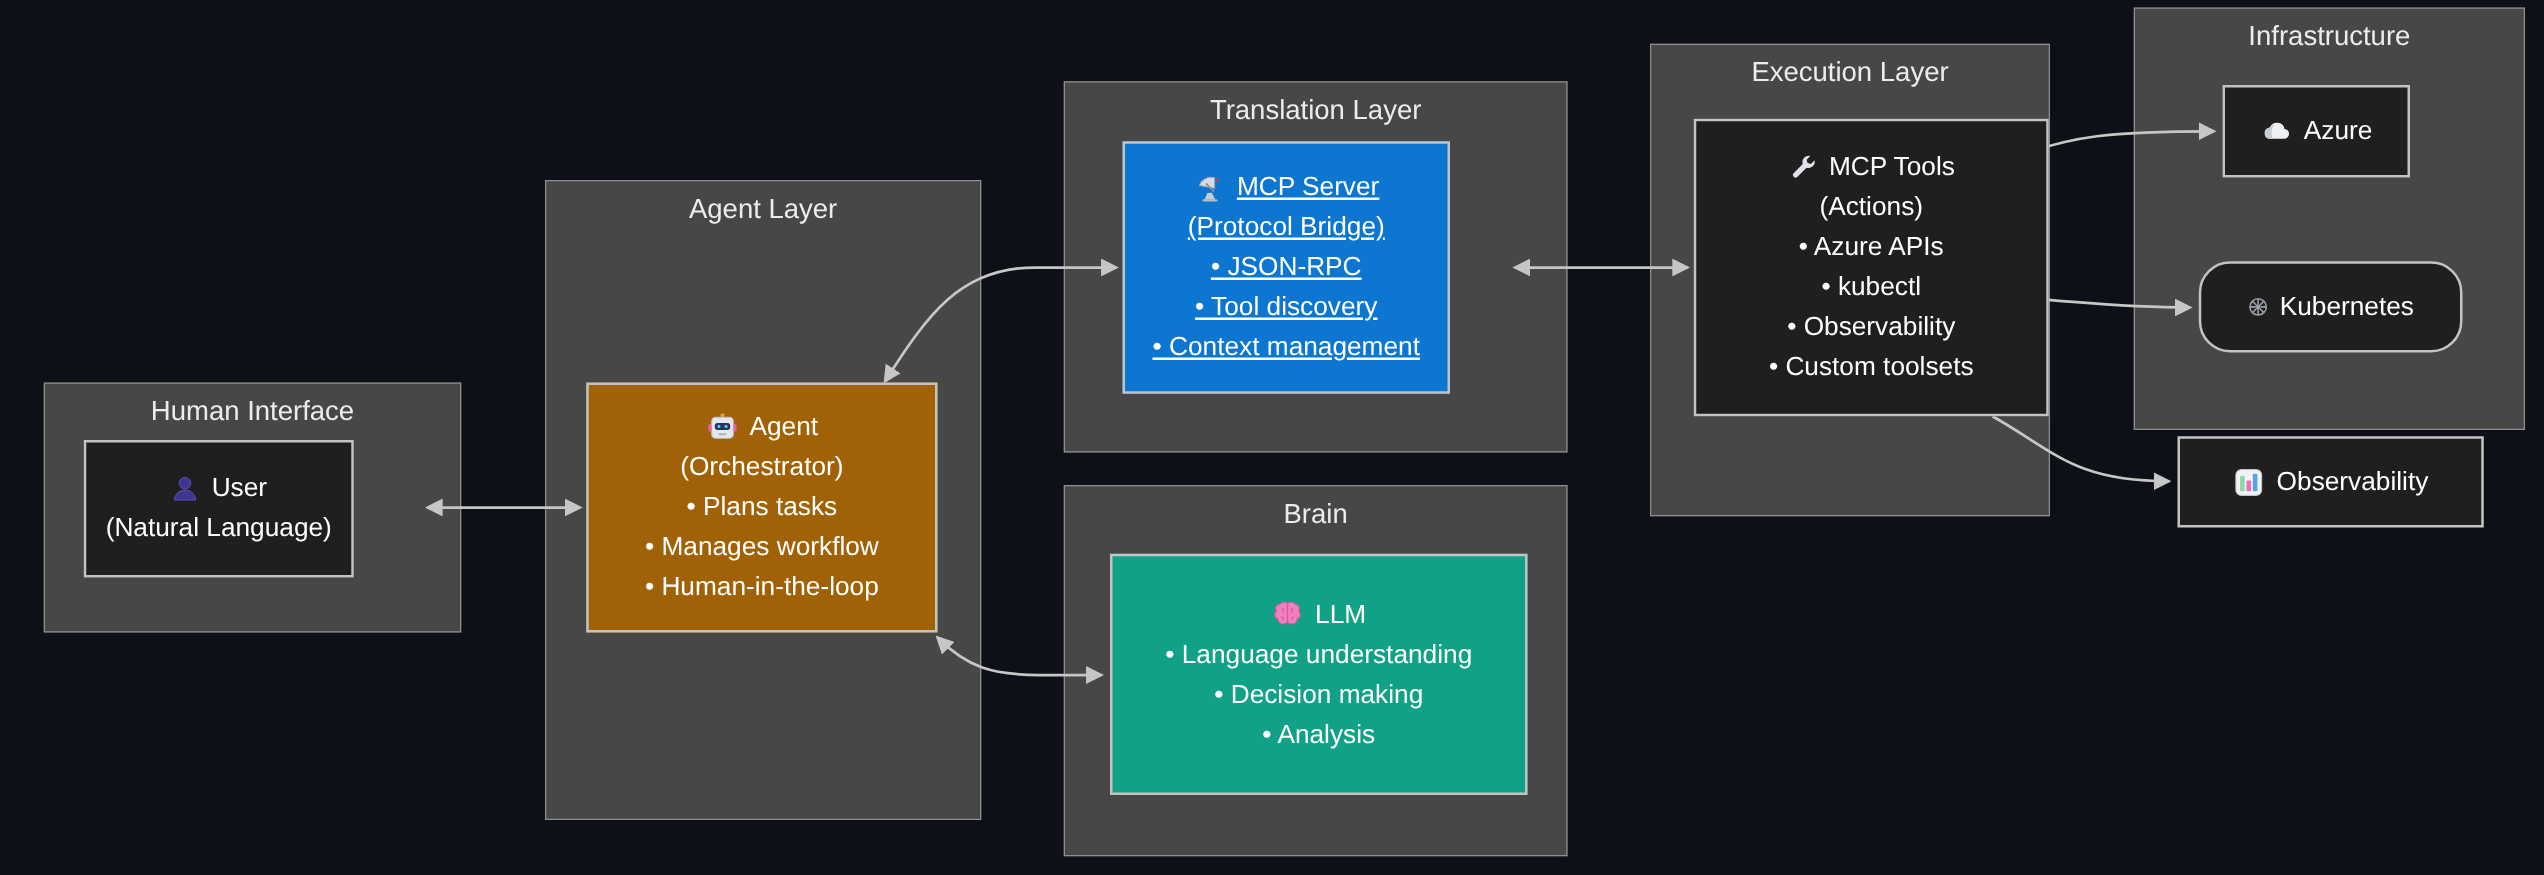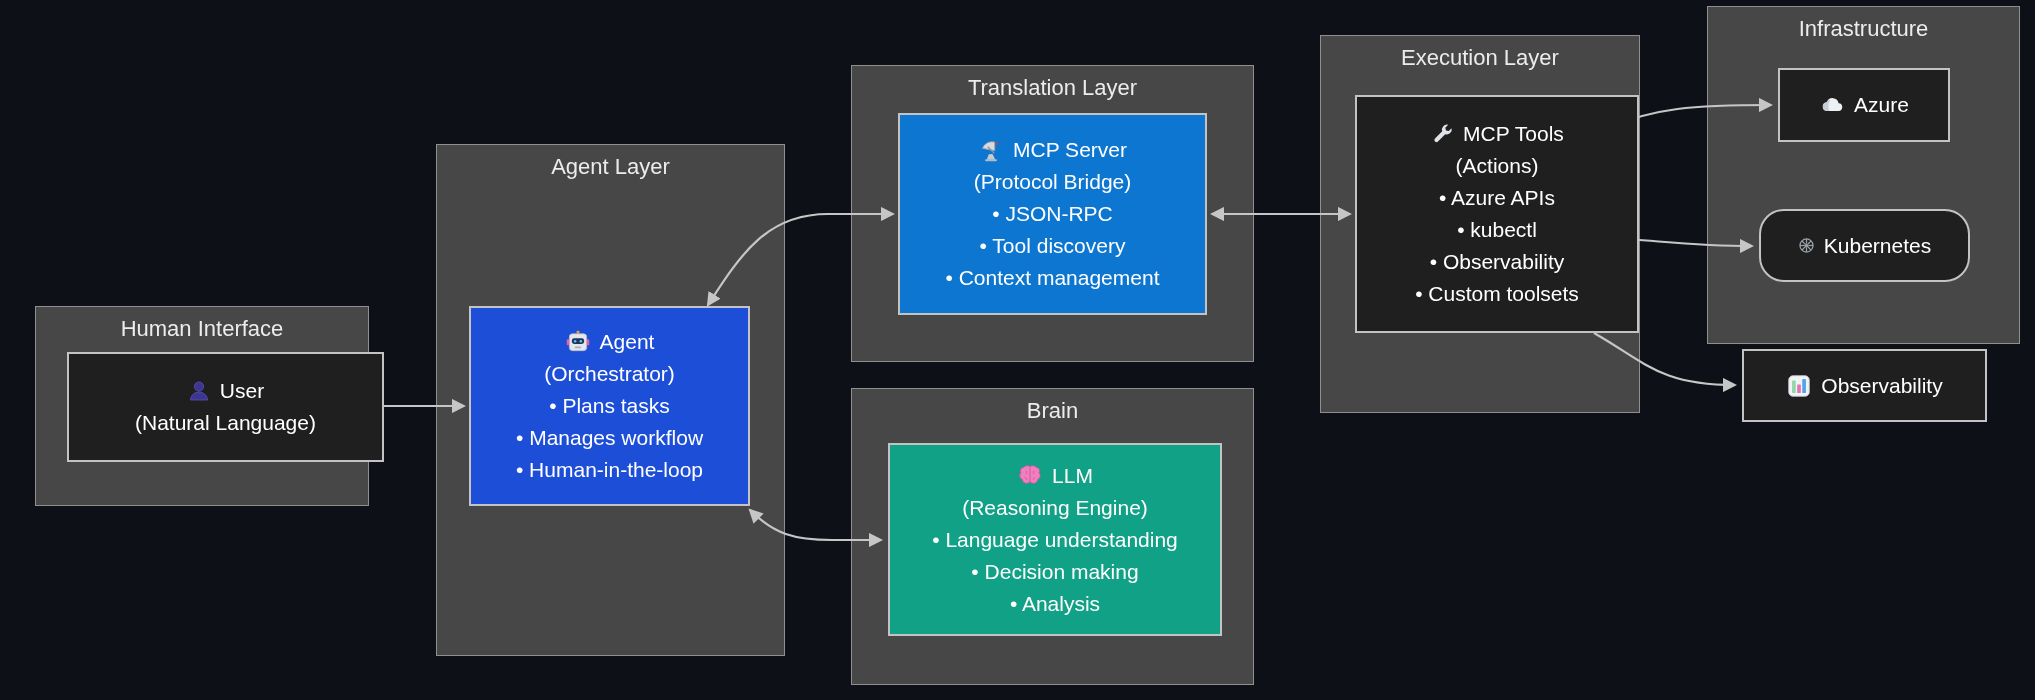--- a/index.html
+++ b/index.html
@@ -35,21 +35,21 @@
     line-height:32px;
     text-align:center;
     display:flex;
     flex-direction:column;
     justify-content:center;
     align-items:center;
   }
   .node .line{white-space:nowrap;}
   .node .title-line{display:flex;align-items:center;justify-content:center;gap:9px;}
   .node-dark{background:#1f1f1f;}
-  .node-purple{background:#1d4ed8;}
+  .node-purple{background:#a16207;}
   .node-blue{background:#0d76d1;}
   .node-green{background:#11a186;}
   .icon{display:inline-flex;align-items:center;justify-content:center;}
   .icon svg{display:block;}
   
   svg.edges{position:absolute;left:0;top:0;width:2035px;height:700px;pointer-events:none;}
   .edge{fill:none;stroke:#c6c6c6;stroke-width:2.2px;}
 </style>
 </head>
 <body>
@@ -88,21 +88,21 @@
     </defs>
     <path class="edge" d="M 342 406 L 464 406" marker-start="url(#ah)" marker-end="url(#ah)"></path>
     <path class="edge" d="M 708 305 C 742 252 768 214 828 214 L 893 214" marker-start="url(#ah)" marker-end="url(#ah)"></path>
     <path class="edge" d="M 1212 214 L 1350 214" marker-start="url(#ah)" marker-end="url(#ah)"></path>
     <path class="edge" d="M 750 510 C 774 534 794 540 832 540 L 881 540" marker-start="url(#ah)" marker-end="url(#ah)"></path>
     <path class="edge" d="M 1607 128 C 1655 108 1692 105 1771 105" marker-end="url(#ah)"></path>
     <path class="edge" d="M 1607 238 C 1655 240 1690 246 1752 246" marker-end="url(#ah)"></path>
     <path class="edge" d="M 1594 333 C 1645 362 1660 385 1735 385" marker-end="url(#ah)"></path>
   </svg>
 
-  <div class="node node-dark" style="left:67px;top:352px;width:317px;height:110px;">
+  <div class="node node-dark" style="left:67px;top:352px;width:216px;height:110px;">
     <div class="line title-line">
       <span class="icon">
         <svg width="24" height="24" viewBox="0 0 24 24">
           <circle cx="12" cy="7.6" r="4.6" fill="#3d3691" stroke="#5a52b8" stroke-width="0.8"></circle>
           <path d="M3.4 21c.6-5.2 4.1-7.8 8.6-7.8s8 2.6 8.6 7.8z" fill="#3d3691" stroke="#5a52b8" stroke-width="0.8"></path>
         </svg>
       </span>
       <span>User</span>
     </div>
     <div class="line">(Natural Language)</div>
@@ -123,21 +123,21 @@
         </svg>
       </span>
       <span>Agent</span>
     </div>
     <div class="line">(Orchestrator)</div>
     <div class="line">• Plans tasks</div>
     <div class="line">• Manages workflow</div>
     <div class="line">• Human-in-the-loop</div>
   </div>
 
-  <div class="node node-blue" style="left:898px;top:113px;width:309px;height:202px;">
+  <div class="node node-blue" style="left:898px;top:113px;width:262px;height:202px;text-decoration:underline;">
     <div class="line title-line">
       <span class="icon">
         <svg width="26" height="26" viewBox="0 0 24 24">
           <path d="M4 13 A 9.5 9.5 0 0 1 13 4 L 15.5 11.5 z" fill="#d8dce2" stroke="#9aa0aa" stroke-width="0.7" transform="rotate(18 12 12)"></path>
           <line x1="9" y1="9" x2="15" y2="15" stroke="#8c929c" stroke-width="1.3"></line>
           <circle cx="17.2" cy="6.2" r="1.3" fill="#c2453a"></circle>
           <path d="M10 16 L 8 21 L 16 21 L 13.4 15.8 z" fill="#c6cad2"></path>
           <rect x="6.5" y="20.6" width="11" height="1.8" rx="0.9" fill="#b6bac2"></rect>
         </svg>
       </span>
@@ -152,21 +152,20 @@
   <div class="node node-green" style="left:888px;top:443px;width:334px;height:193px;">
     <div class="line title-line">
       <span class="icon">
         <svg width="26" height="26" viewBox="0 0 24 24">
           <path d="M12 3.4c-1.6-1.3-4.4-1-5.6.6-1.8.2-3.2 1.6-3.2 3.4 0 .6.2 1.2.5 1.7-.7.7-1.1 1.6-1.1 2.6 0 1.6 1 2.9 2.4 3.5.1 2 1.7 3.5 3.8 3.5 1.3 0 2.5-.6 3.2-1.6.7 1 1.9 1.6 3.2 1.6 2.1 0 3.7-1.5 3.8-3.5 1.4-.6 2.4-1.9 2.4-3.5 0-1-.4-1.9-1.1-2.6.3-.5.5-1.1.5-1.7 0-1.8-1.4-3.2-3.2-3.4C16.4 2.4 13.6 2.1 12 3.4z" fill="#f07fc0" stroke="#d9569e" stroke-width="0.8"></path>
           <path d="M12 4v14 M8.2 7c1 .8 1 2.4 0 3.2 M15.8 7c-1 .8-1 2.4 0 3.2 M7 13.5c1.2 0 2 .9 2 2 M17 13.5c-1.2 0-2 .9-2 2" fill="none" stroke="#d9569e" stroke-width="0.9"></path>
         </svg>
       </span>
       <span>LLM</span>
     </div>
-    <div class="line">(Reasoning Engine)</div>
     <div class="line">• Language understanding</div>
     <div class="line">• Decision making</div>
     <div class="line">• Analysis</div>
   </div>
 
   <div class="node node-dark" style="left:1355px;top:95px;width:284px;height:238px;">
     <div class="line title-line">
       <span class="icon">
         <svg width="24" height="24" viewBox="0 0 24 24">
           <path d="M21.6 6.2a5 5 0 0 1-6.4 6L8 19.4a2.1 2.1 0 1 1-3-3l7.2-7.2a5 5 0 0 1 6-6.4L15.3 5.7l.7 2.7 2.7.7z" fill="#dfe3e8"></path>
@@ -174,21 +173,21 @@
       </span>
       <span>MCP Tools</span>
     </div>
     <div class="line">(Actions)</div>
     <div class="line">• Azure APIs</div>
     <div class="line">• kubectl</div>
     <div class="line">• Observability</div>
     <div class="line">• Custom toolsets</div>
   </div>
 
-  <div class="node node-dark" style="left:1778px;top:68px;width:172px;height:74px;">
+  <div class="node node-dark" style="left:1778px;top:68px;width:150px;height:74px;">
     <div class="line title-line">
       <span class="icon">
         <svg width="26" height="26" viewBox="0 0 24 24">
           <path d="M7 17.5h10.6a3.6 3.6 0 0 0 .5-7.2A5.6 5.6 0 0 0 7.3 9.4 4.1 4.1 0 0 0 7 17.5z" fill="#eef1f4"></path>
           <path d="M7 17.5a4.1 4.1 0 0 1-.3-8.1 5.6 5.6 0 0 1 4-2.3c-2.2 2.6-2.6 7-1.2 10.4z" fill="#c9ced6"></path>
         </svg>
       </span>
       <span>Azure</span>
     </div>
   </div>

